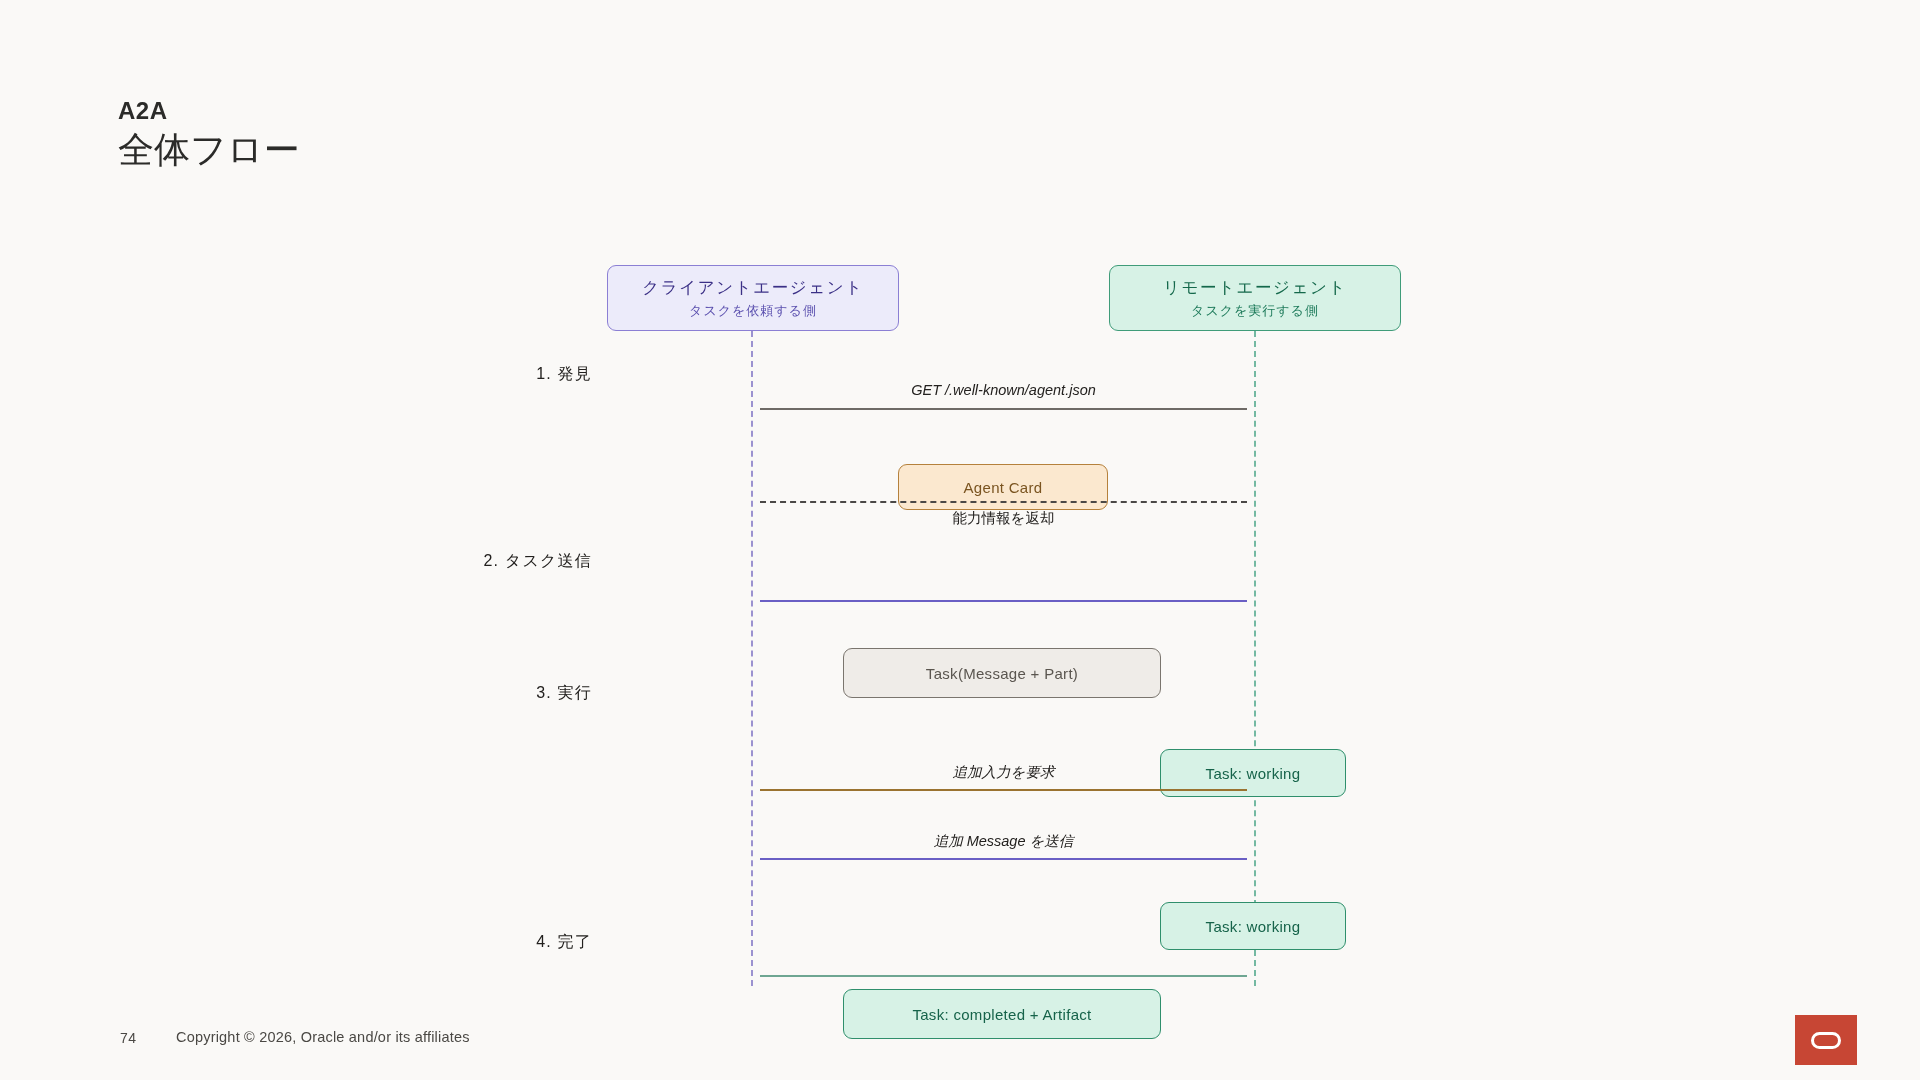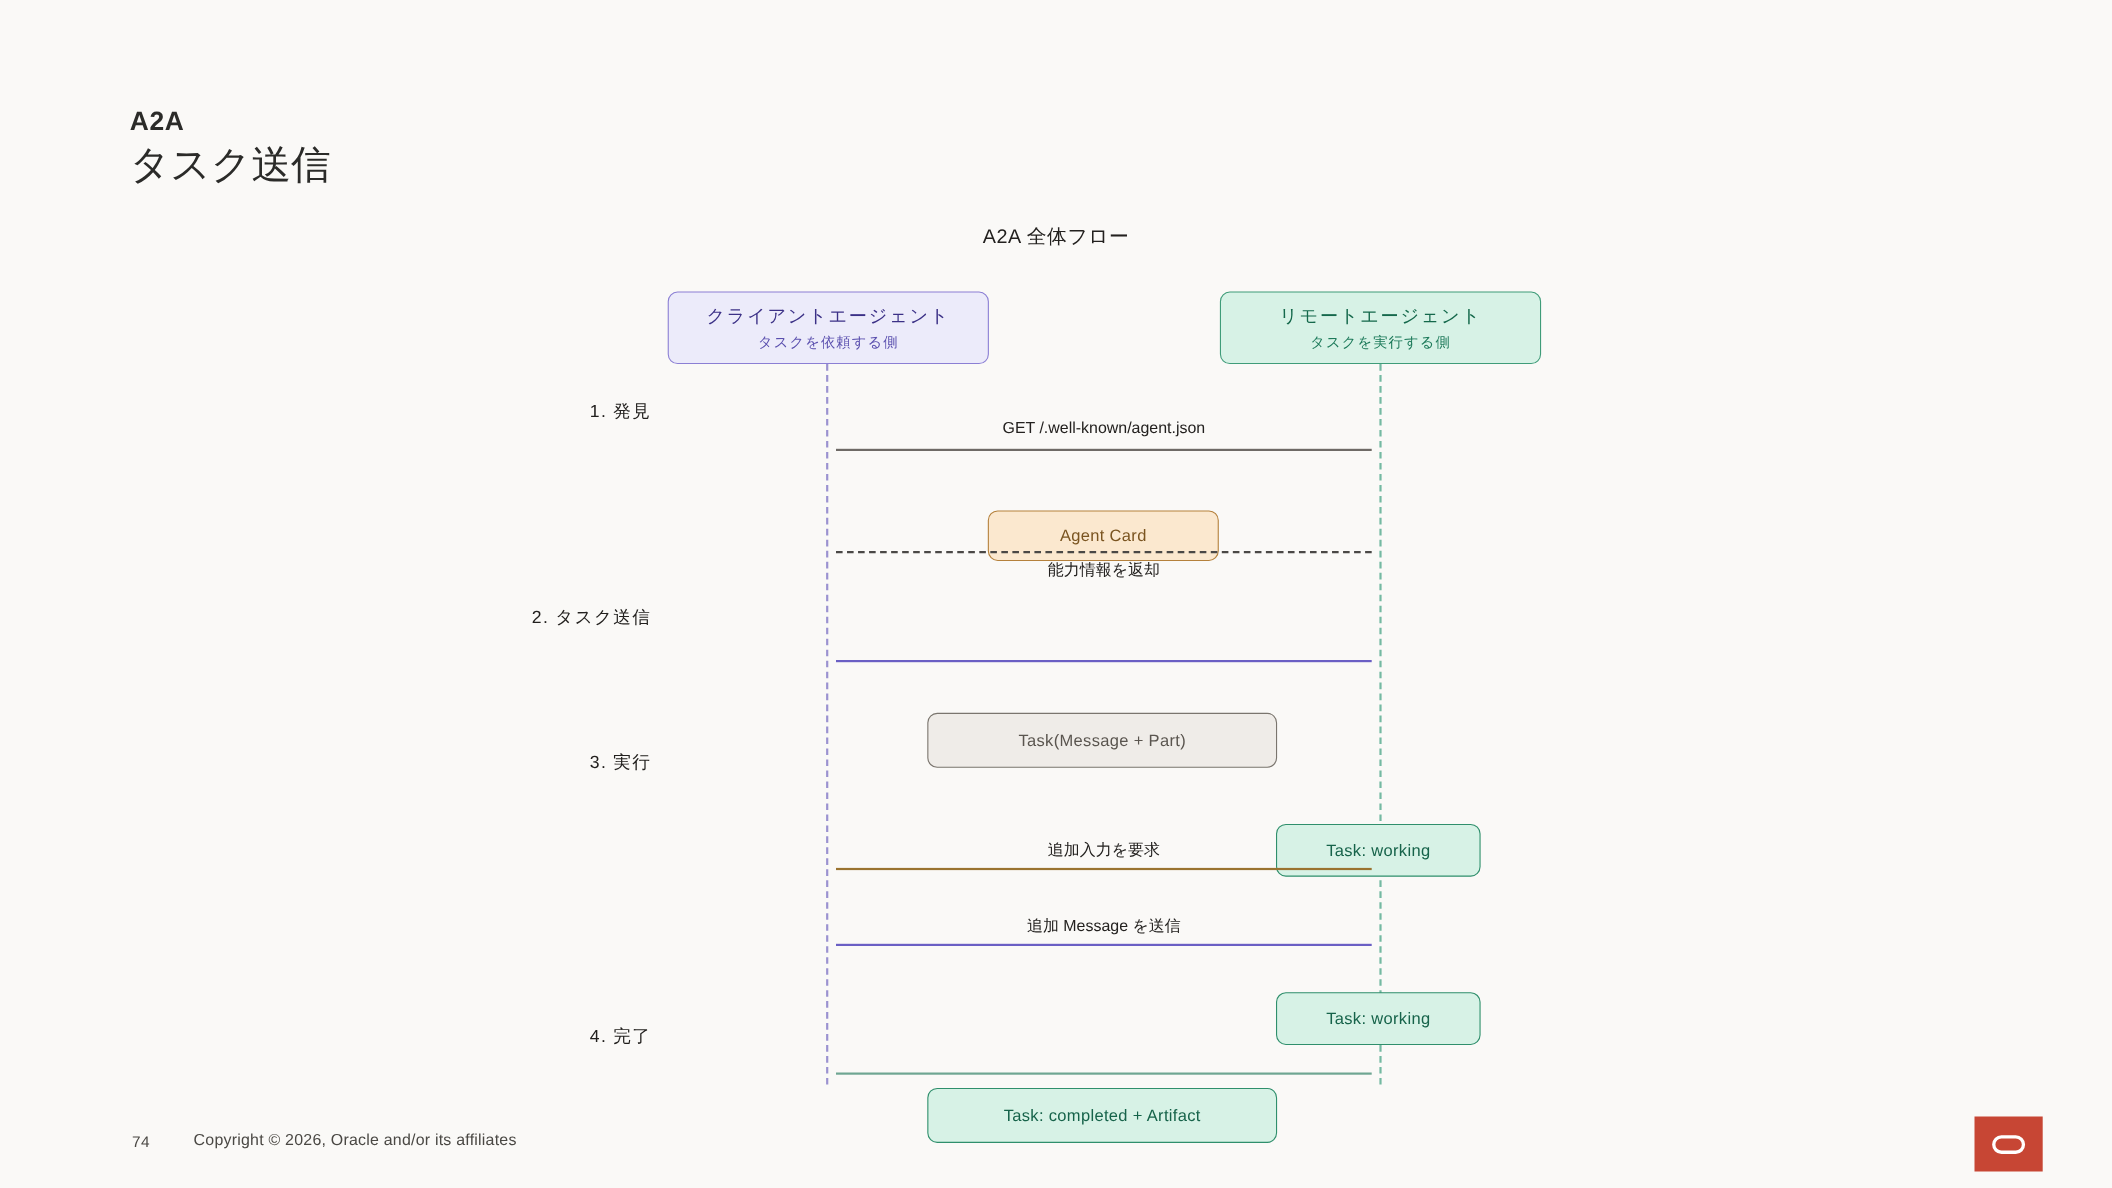--- a/index.html
+++ b/index.html
@@ -67,21 +67,21 @@
     transform: translateX(-100%); padding-right: 12px;
   }
 
   
   .msg { position: absolute; height: 0; }
   .msg .arrow-line { position: absolute; left: 0; top: 0; width: 100%; height: 0; }
   .msg .msg-label {
     position: absolute; left: 0; width: 100%; text-align: center;
     font-size: 14.5px; color: #23211f; white-space: nowrap;
   }
-  .msg .msg-label.above { top: -26px; }
+  .msg .msg-label.above { top: -26px; font-style: italic; }
   .msg .msg-label.below { top: 8px; }
 
   .line-solid { border-top-style: solid; }
   .line-dashed { border-top-style: dashed; }
 
   
   .note {
     position: absolute; border-radius: 9px;
     display: flex; align-items: center; justify-content: center;
     font-size: 15px; white-space: nowrap; letter-spacing: .3px; margin-top: 36px;
@@ -109,26 +109,25 @@
     border-radius: 9px;
   }
 </style>
 </head>
 <body>
 
 <div class="slide">
 
   <div class="heading">
     <div class="line1">A2A</div>
-    <div class="line2">タスク送信</div>
+    <div class="line2">全体フロー</div>
   </div>
 
   <div class="diagram">
 
-    <div class="dgm-title">A2A 全体フロー</div>
 
     <div class="dgm-inner">
 
       <div class="lifeline ll-client"></div>
       <div class="lifeline ll-remote"></div>
 
       <div class="participant p-client">
         <div class="p-name">クライアントエージェント</div>
         <div class="p-sub">タスクを依頼する側</div>
       </div>

